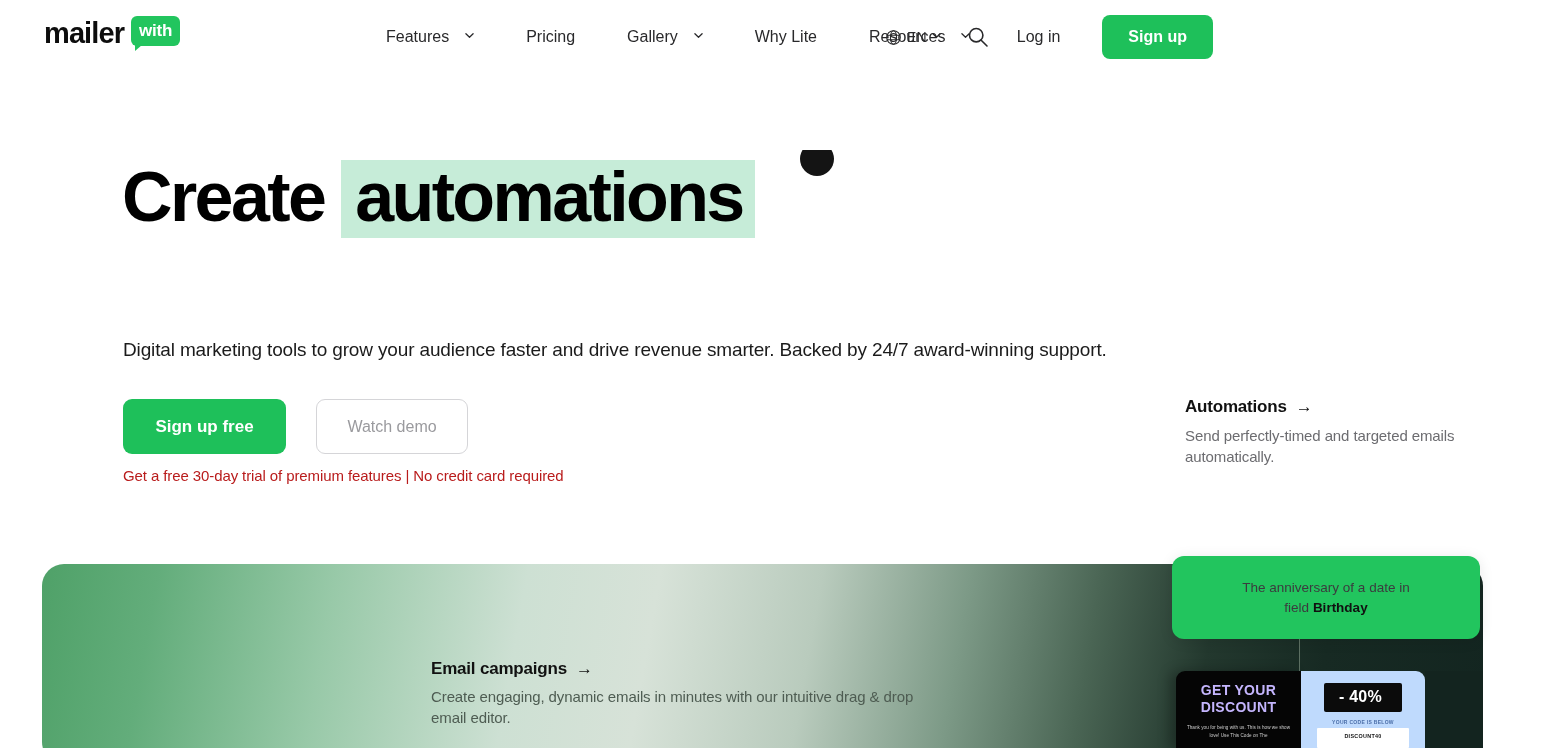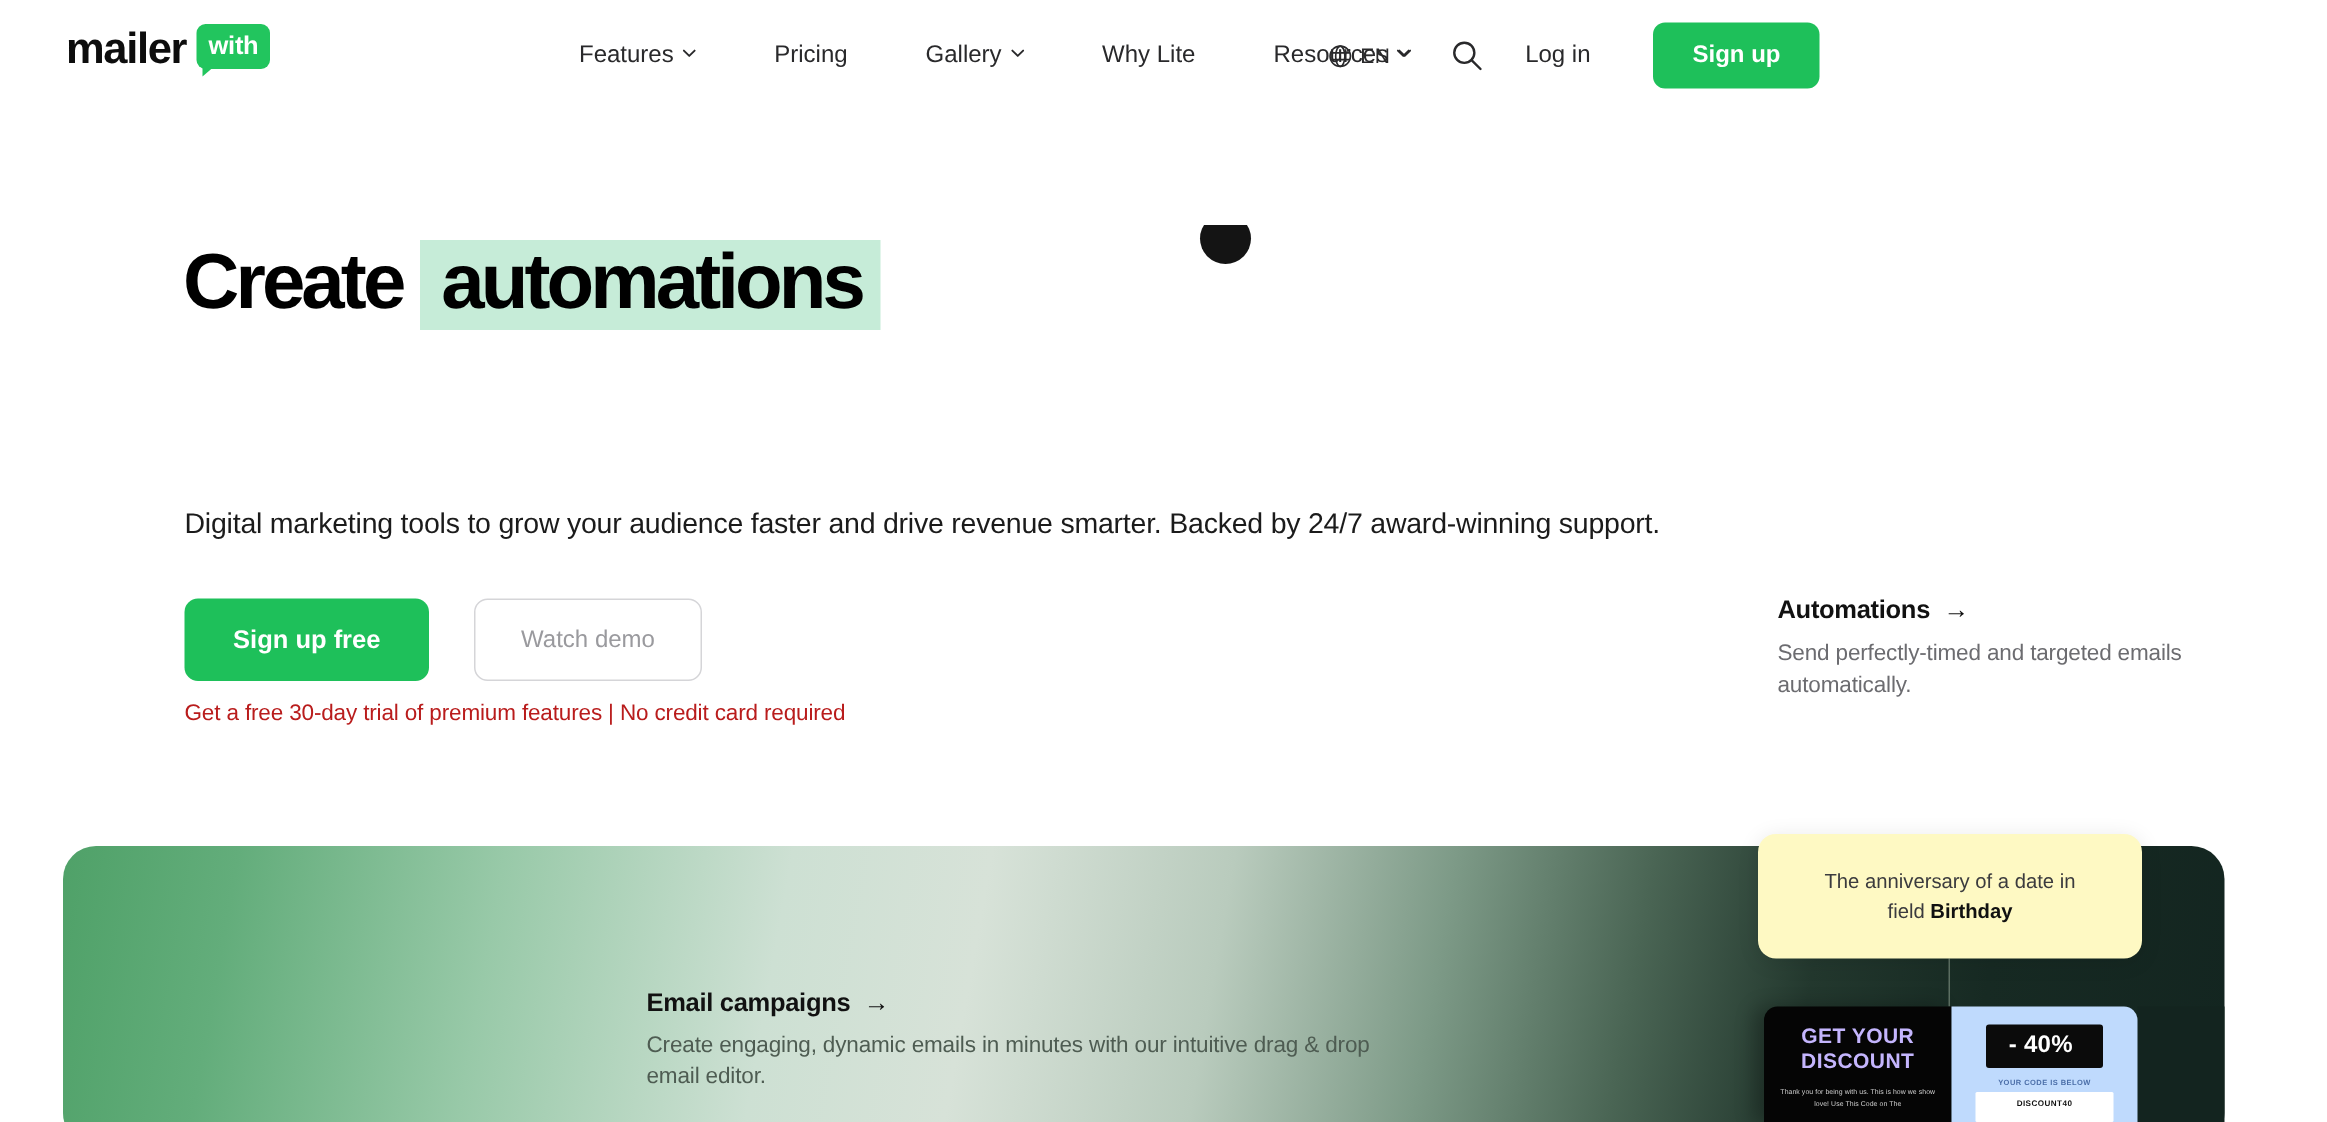--- a/index.html
+++ b/index.html
@@ -38,21 +38,21 @@
     content: ""; position: absolute;
     left: 4px; bottom: -5px;
     width: 0; height: 0;
     border-left: 7px solid #22c55e;
     border-bottom: 6px solid transparent;
   }
 
   .nav { position: absolute; left: 386px; top: 0; height: 74px;
          display: flex; align-items: center; gap: 0; }
   .nav-item {
-    display: flex; align-items: center; gap: 6px;
+    display: flex; align-items: center; gap: 16px;
     font-size: 16px; color: #29292b;
     padding: 0 0; margin-right: 52px;
     cursor: pointer; white-space: nowrap;
   }
   .nav-item:last-child { margin-right: 0; }
   .chev { display: inline-block; width: 9px; height: 9px; position: relative; top: -2px; }
   .chev svg { display: block; }
 
   .header-right {
     position: absolute; right: 44px; top: 0; height: 74px;
@@ -71,21 +71,21 @@
     font-size: 16px; font-weight: 700;
     padding: 13px 26px; border-radius: 8px;
     border: none; cursor: pointer; line-height: 1.1;
     font-family: "Liberation Sans", sans-serif;
   }
 
   
   .hero { position: absolute; left: 0; top: 74px; width: 1551px; }
   .headline {
     position: absolute; left: 122px; top: 86px;
-    font-size: 52px; font-weight: 700; color: #000;
+    font-size: 70px; font-weight: 700; color: #000;
     line-height: 1.06; letter-spacing: -2.6px;
     width: 900px;
   }
   .hl-line { display: block; white-space: nowrap; }
   .hl-mark {
     background: #c6ecd8;
     padding: 2px 12px 6px 14px;
     display: inline-block;
     line-height: 1.0;
   }
@@ -160,22 +160,22 @@
   .email-title {
     font-size: 17px; font-weight: 700; color: #111;
     display: flex; align-items: center; gap: 9px; margin-bottom: 8px;
     letter-spacing: -0.2px; cursor: pointer;
   }
   .email-desc { font-size: 15px; color: #4e5c52; line-height: 1.38; letter-spacing: -0.1px; max-width: 500px; }
 
   
   .tooltip-card {
     position: absolute; left: 1172px; top: 556px;
-    width: 256px; height: 83px;
-    background: #fef9c3; border-radius: 12px;
+    width: 308px; height: 83px;
+    background: #22c55e; border-radius: 12px;
     display: flex; align-items: center; justify-content: center;
     box-shadow: 0 2px 14px rgba(0,0,0,.10);
     text-align: center;
     padding: 0 20px;
   }
   .tooltip-text { font-size: 13.5px; color: #3b3b3e; line-height: 1.42; }
   .tooltip-text b { font-weight: 700; color: #111; }
   .connector {
     position: absolute; left: 1299px; top: 639px;
     width: 1px; height: 32px; background: #5c6f62;

